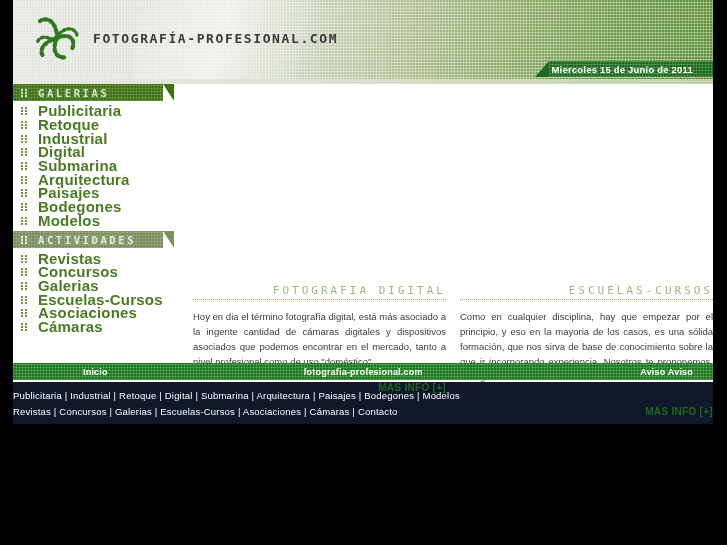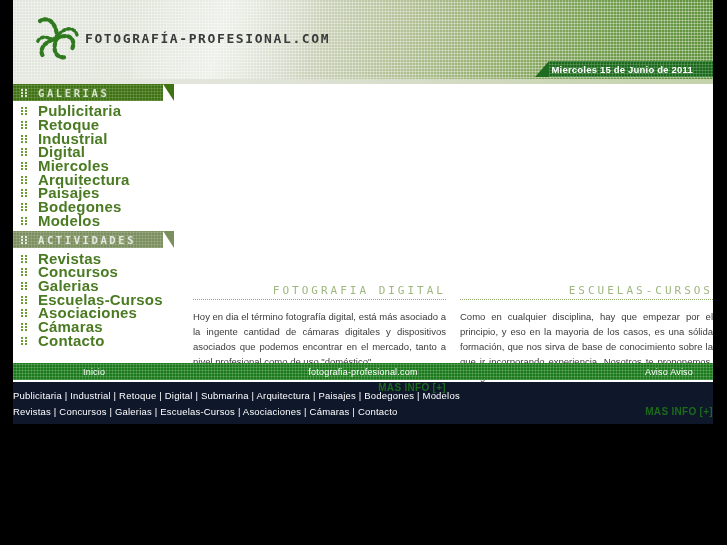--- a/index.html
+++ b/index.html
@@ -19,21 +19,21 @@
   }
   #header:after{content:"";position:absolute;left:0;bottom:0;width:100%;height:5px;
       background:linear-gradient(90deg,#e9ebe4 0%,#dfe2d6 40%,#cfd8bd 70%,#c4d2ab 100%);}
   .hdr-sheen{position:absolute;top:0;left:120px;width:300px;height:84px;
       background:linear-gradient(105deg,rgba(255,255,255,.0) 0%,rgba(255,255,255,.55) 30%,rgba(255,255,255,.0) 60%);
       pointer-events:none;}
 
   
   #logo-wrap{position:absolute;left:16px;top:10px;display:flex;align-items:center;}
   #logo-mark{width:56px;height:56px;position:relative;}
-  #brand{font-family:"DejaVu Sans Mono","Liberation Mono",monospace;
+  #brand{margin-left:8px;font-family:"DejaVu Sans Mono","Liberation Mono",monospace;
       font-size:13px;font-weight:bold;letter-spacing:1.6px;color:#3b3b3b;white-space:nowrap;}
 
   
   #date-ribbon{position:absolute;right:0;top:61px;height:16px;display:flex;align-items:center;}
   #date-ribbon .tail{width:0;height:0;border-style:solid;border-width:0 0 16px 14px;
       border-color:transparent transparent #1f6b1f transparent;}
   #date-ribbon .body{height:16px;display:flex;align-items:center;padding:0 20px 0 2px;
       background:
        repeating-linear-gradient(0deg, rgba(255,255,255,.18) 0 1px, rgba(0,0,0,0) 1px 3px),
        repeating-linear-gradient(90deg, rgba(255,255,255,.14) 0 1px, rgba(0,0,0,0) 1px 3px),
@@ -83,21 +83,21 @@
   .col-text{font-size:9.5px;line-height:15px;color:#3a3a3a;text-align:justify;}
   .col-more{margin-top:13px;text-align:right;font-size:10px;font-weight:bold;color:#1c6a1c;letter-spacing:.3px;}
   .col.right .col-more{margin-top:22px;}
 
   
   #footbar{position:relative;height:17px;display:flex;align-items:center;
       background:
        repeating-linear-gradient(0deg, rgba(255,255,255,.17) 0 1px, rgba(0,0,0,0) 1px 3px),
        repeating-linear-gradient(90deg, rgba(255,255,255,.15) 0 1px, rgba(0,0,0,0) 1px 3px),
        #1b7a1b;}
-  #footbar span{font-size:9px;font-weight:normal;color:#ffffff;letter-spacing:.2px;}
+  #footbar span{font-size:9px;font-weight:bold;color:#ffffff;letter-spacing:.2px;}
   #footbar .fb-left{position:absolute;left:70px;}
   #footbar .fb-mid{position:absolute;left:0;width:100%;text-align:center;}
   #footbar .fb-right{position:absolute;right:20px;}
   #foot-rule{height:2px;background:#ffffff;}
 
   #footlinks{background:#0f172a;padding-top:6px;padding-bottom:4px;text-align:left;}
   #footlinks div{font-size:9.5px;color:#ffffff;line-height:16px;letter-spacing:.2px;}
 </style>
 </head>
 <body>
@@ -198,21 +198,21 @@
           </li>
           <li>
             <span class="dots dotgrid">
                 <i class="a"></i>
                 <i class="b"></i>
                 <i class="c"></i>
                 <i class="d"></i>
                 <i class="e"></i>
                 <i class="f"></i>
               </span>
-            <span class="txt">Miercoles</span>
+            <span class="txt">Submarina</span>
           </li>
           <li>
             <span class="dots dotgrid">
                 <i class="a"></i>
                 <i class="b"></i>
                 <i class="c"></i>
                 <i class="d"></i>
                 <i class="e"></i>
                 <i class="f"></i>
               </span>
@@ -326,31 +326,20 @@
             <span class="dots dotgrid">
                 <i class="a"></i>
                 <i class="b"></i>
                 <i class="c"></i>
                 <i class="d"></i>
                 <i class="e"></i>
                 <i class="f"></i>
               </span>
             <span class="txt">Cámaras</span>
           </li>
-          <li>
-            <span class="dots dotgrid">
-                <i class="a"></i>
-                <i class="b"></i>
-                <i class="c"></i>
-                <i class="d"></i>
-                <i class="e"></i>
-                <i class="f"></i>
-              </span>
-            <span class="txt">Contacto</span>
-          </li>
         </ul>
       </div>
 
       <div id="columns">
         <div class="col left">
           <div class="col-head">FOTOGRAFIA DIGITAL</div>
           <div class="col-rule"></div>
           <div class="col-text">Hoy en dia el término fotografía digital, está más asociado a la ingente cantidad de cámaras digitales y dispositivos asociados que podemos encontrar en el mercado, tanto a nivel profesional como de uso "doméstico"...</div>
           <div class="col-more">MAS INFO [+]</div>
         </div>

